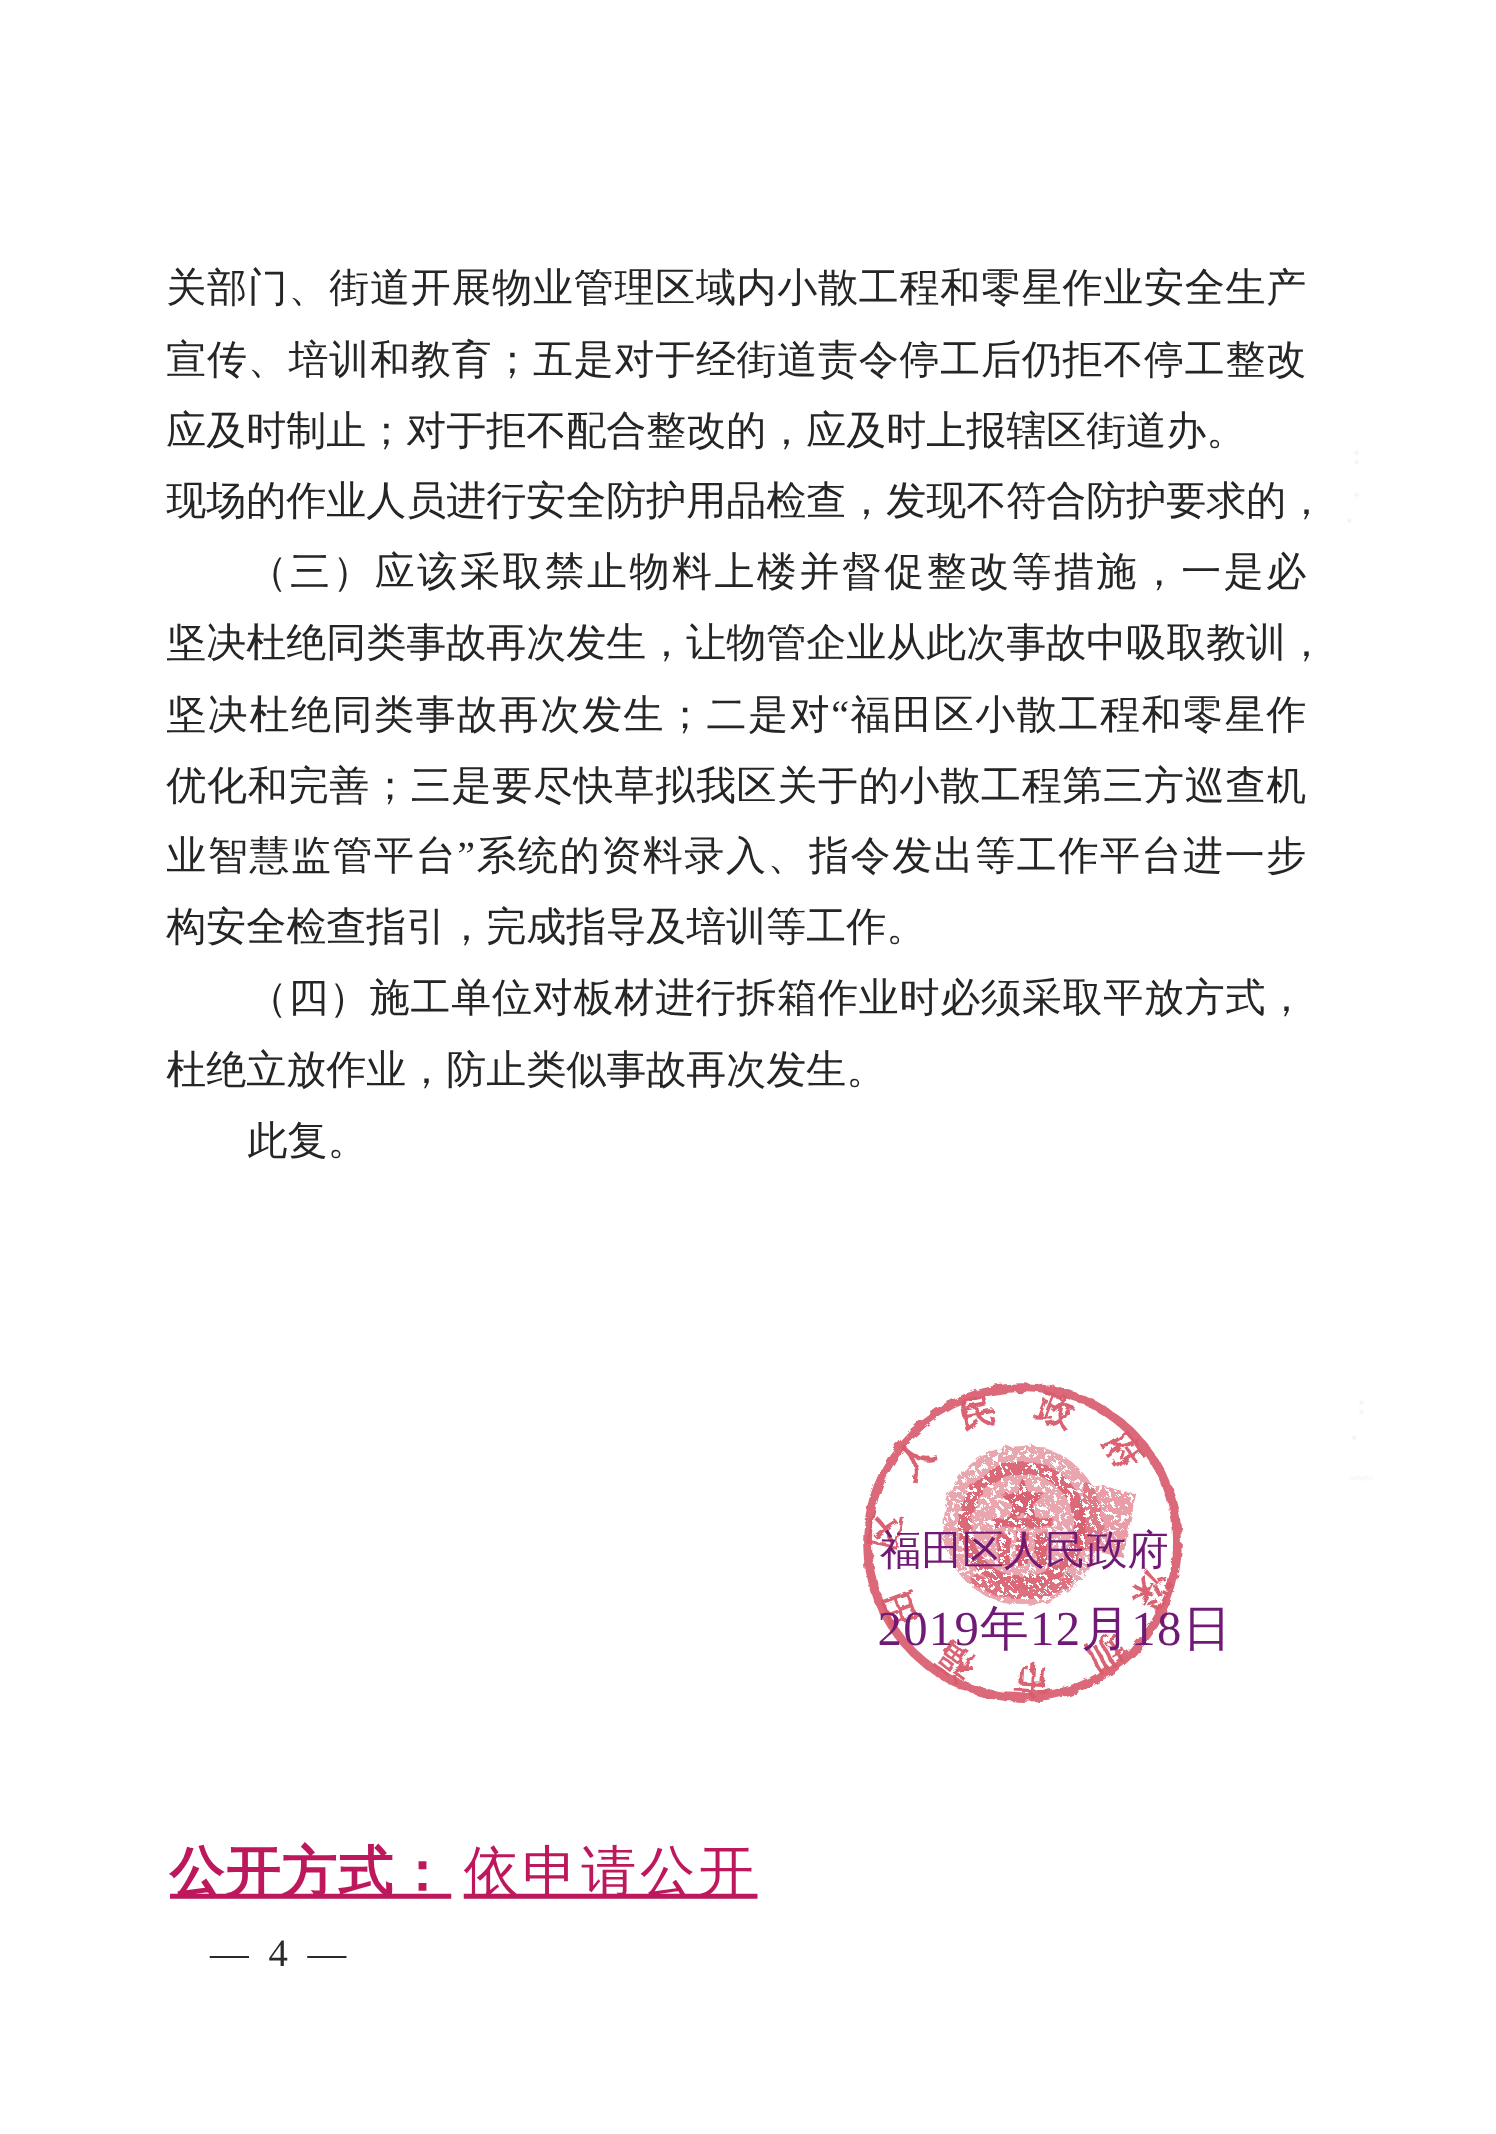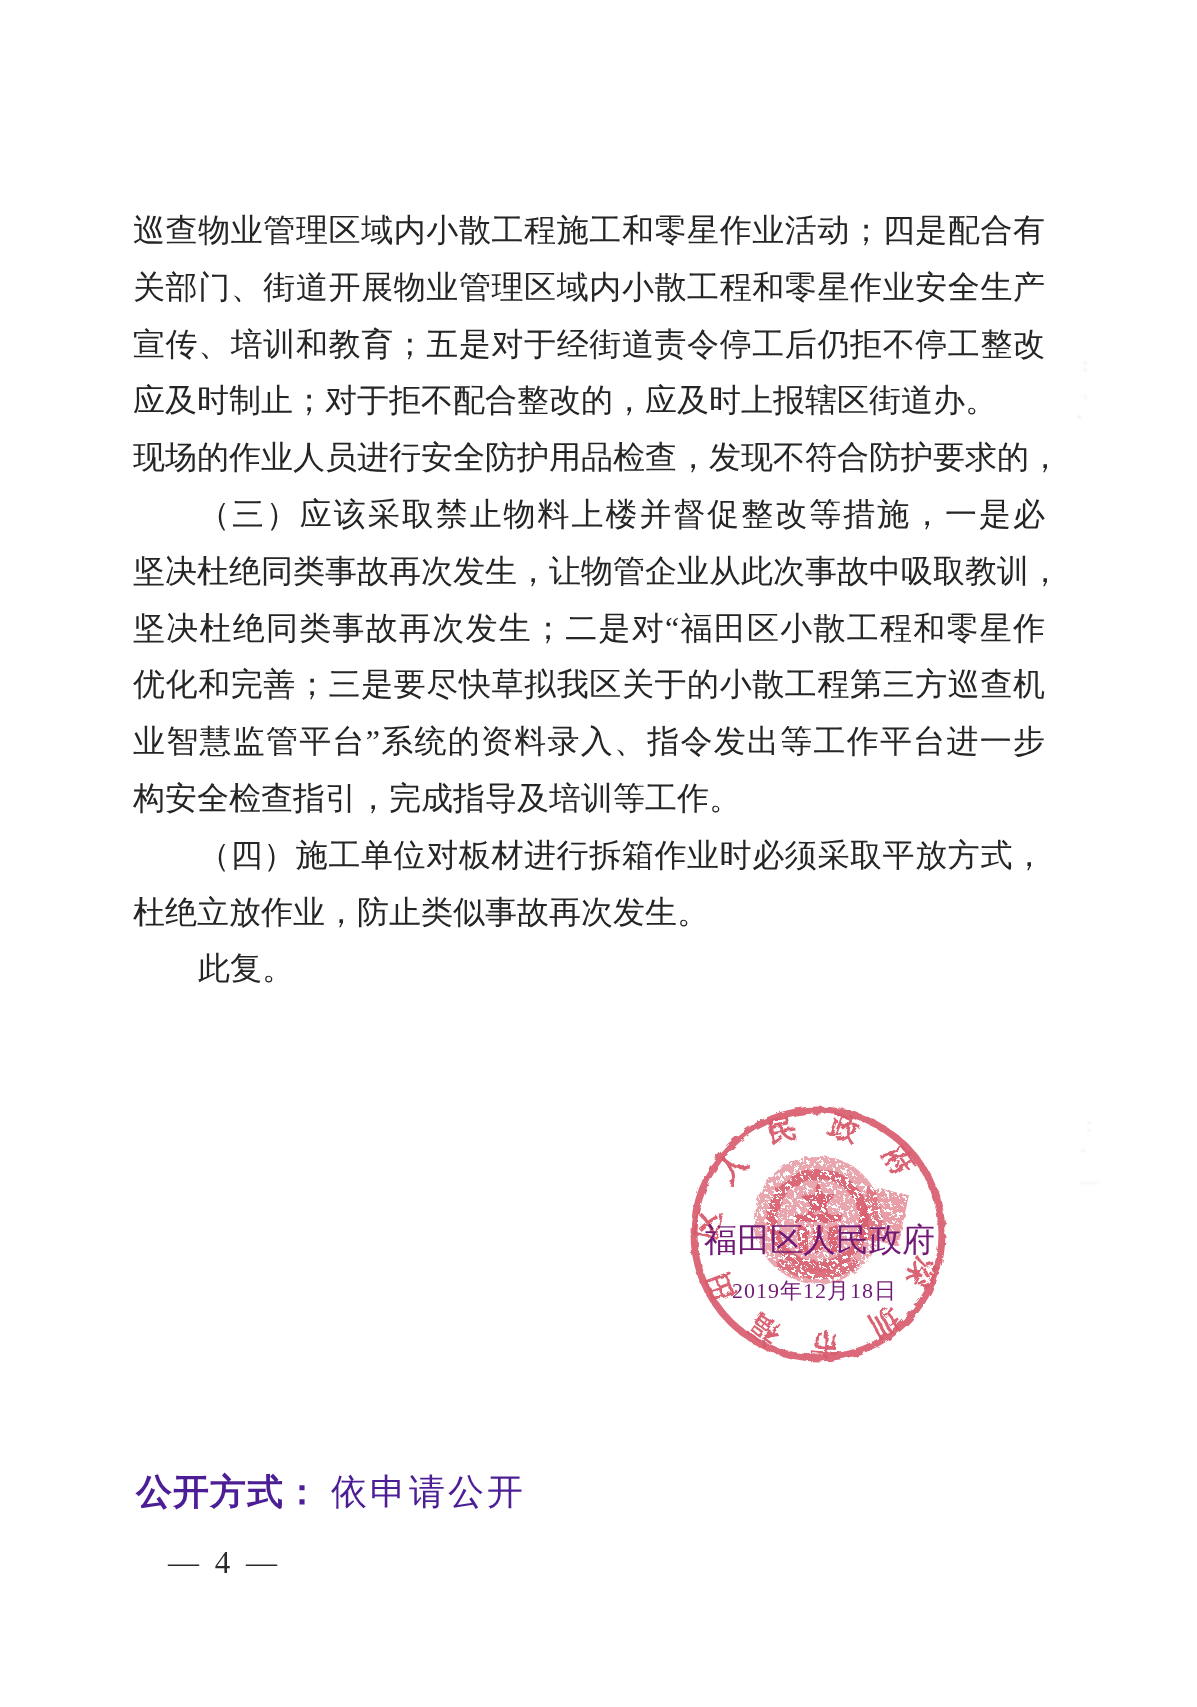--- a/index.html
+++ b/index.html
@@ -22,24 +22,24 @@
   .indent{padding-left:65px;}
   
   .seal{
     position:absolute;left:686px;top:1102px;width:264px;height:264px;z-index:1;
   }
   .sig{
     position:absolute;z-index:2;color:#701a75;white-space:nowrap;
     font-family:"Liberation Serif","DejaVu Serif",serif;
   }
   .sig-org{left:704px;top:1218px;font-size:33px;letter-spacing:0px;}
-  .sig-date{left:732px;top:1276px;font-size:22px;letter-spacing:1px;}
+  .sig-date{left:702px;top:1276px;font-size:39px;letter-spacing:1px;}
   
   .footer-line{
-    position:absolute;left:136px;top:1468px;font-size:36px;color:#4c1d95;white-space:nowrap;
+    position:absolute;left:136px;top:1468px;font-size:44px;color:#be185d;white-space:nowrap;text-decoration:underline;
   }
   .footer-label{
     font-family:"Liberation Sans","DejaVu Sans",sans-serif;
     font-weight:700;letter-spacing:1px;
   }
   .footer-value{
     font-family:"Liberation Serif","DejaVu Serif",serif;
     margin-left:10px;letter-spacing:3px;
   }
   .page-number{
@@ -54,21 +54,20 @@
 </style>
 </head>
 <body>
 
 <div class="page">
 
   <div class="artifact artifact-1">﹕<br>﹐<br>·</div>
   <div class="artifact artifact-2">﹕<br>·<br>﹏</div>
 
   <div class="bodytext">
-    <div class="line">巡查物业管理区域内小散工程施工和零星作业活动；四是配合有</div>
     <div class="line">关部门、街道开展物业管理区域内小散工程和零星作业安全生产</div>
     <div class="line">宣传、培训和教育；五是对于经街道责令停工后仍拒不停工整改</div>
     <div class="line para-end">应及时制止；对于拒不配合整改的，应及时上报辖区街道办。</div>
     <div class="line">现场的作业人员进行安全防护用品检查，发现不符合防护要求的，</div>
     <div class="line indent">（三）应该采取禁止物料上楼并督促整改等措施，一是必</div>
     <div class="line">坚决杜绝同类事故再次发生，让物管企业从此次事故中吸取教训，</div>
     <div class="line">坚决杜绝同类事故再次发生；二是对“福田区小散工程和零星作</div>
     <div class="line">优化和完善；三是要尽快草拟我区关于的小散工程第三方巡查机</div>
     <div class="line">业智慧监管平台”系统的资料录入、指令发出等工作平台进一步</div>
     <div class="line para-end">构安全检查指引，完成指导及培训等工作。</div>

